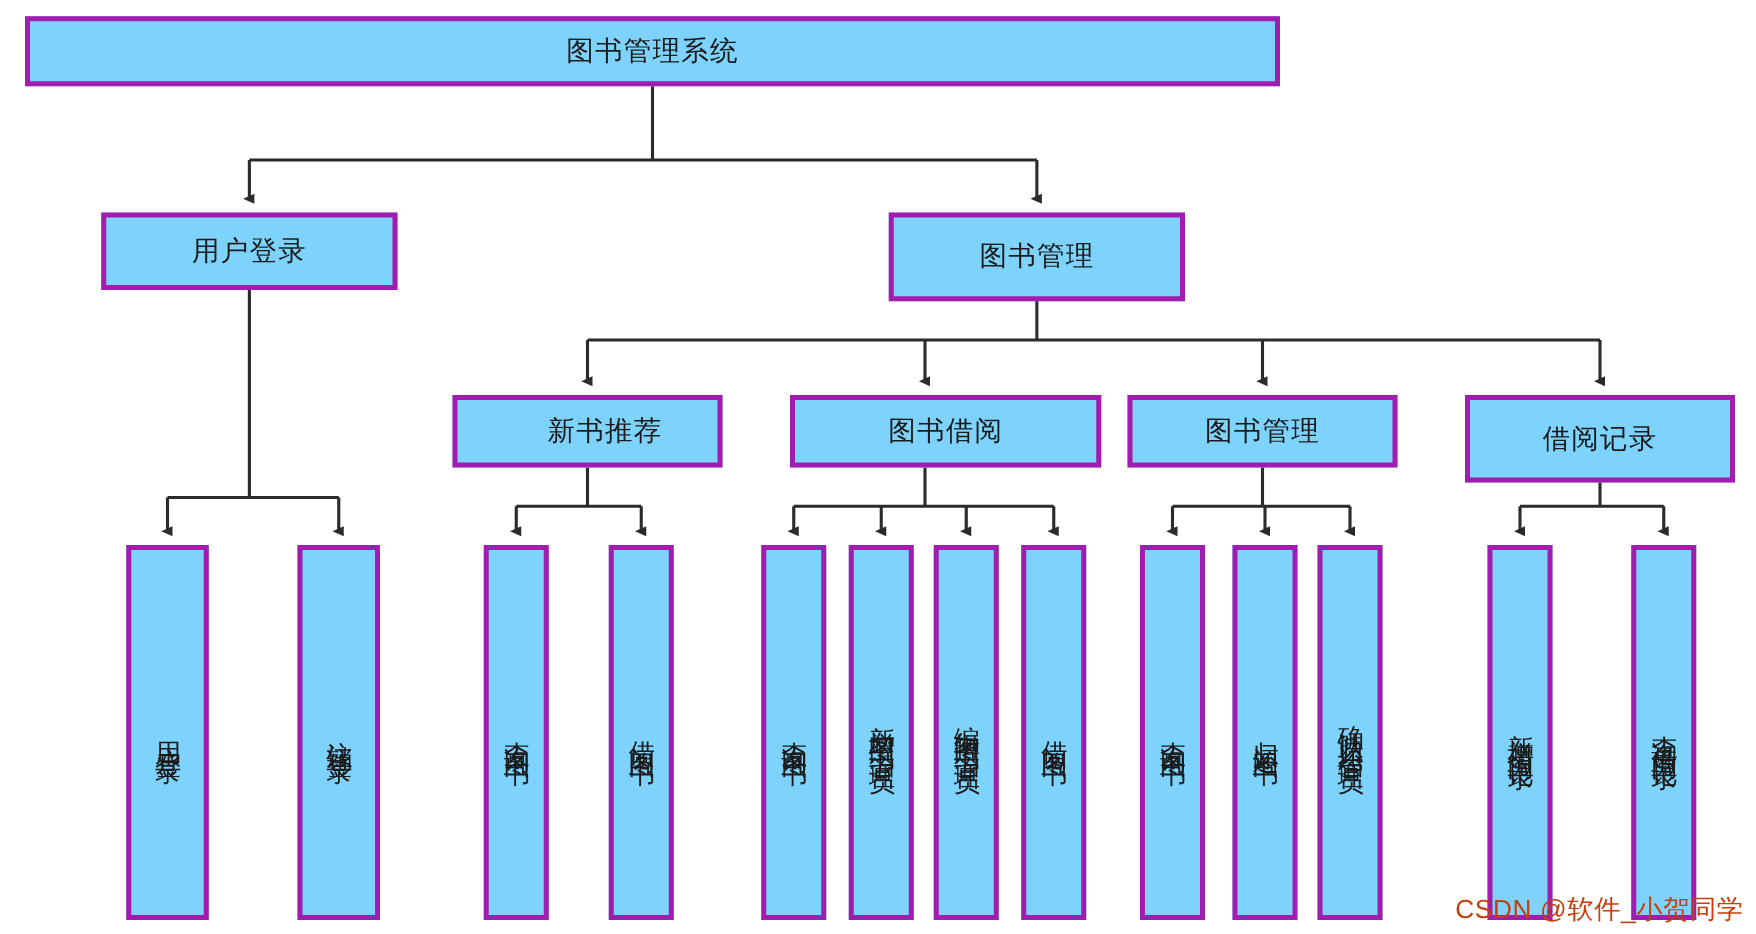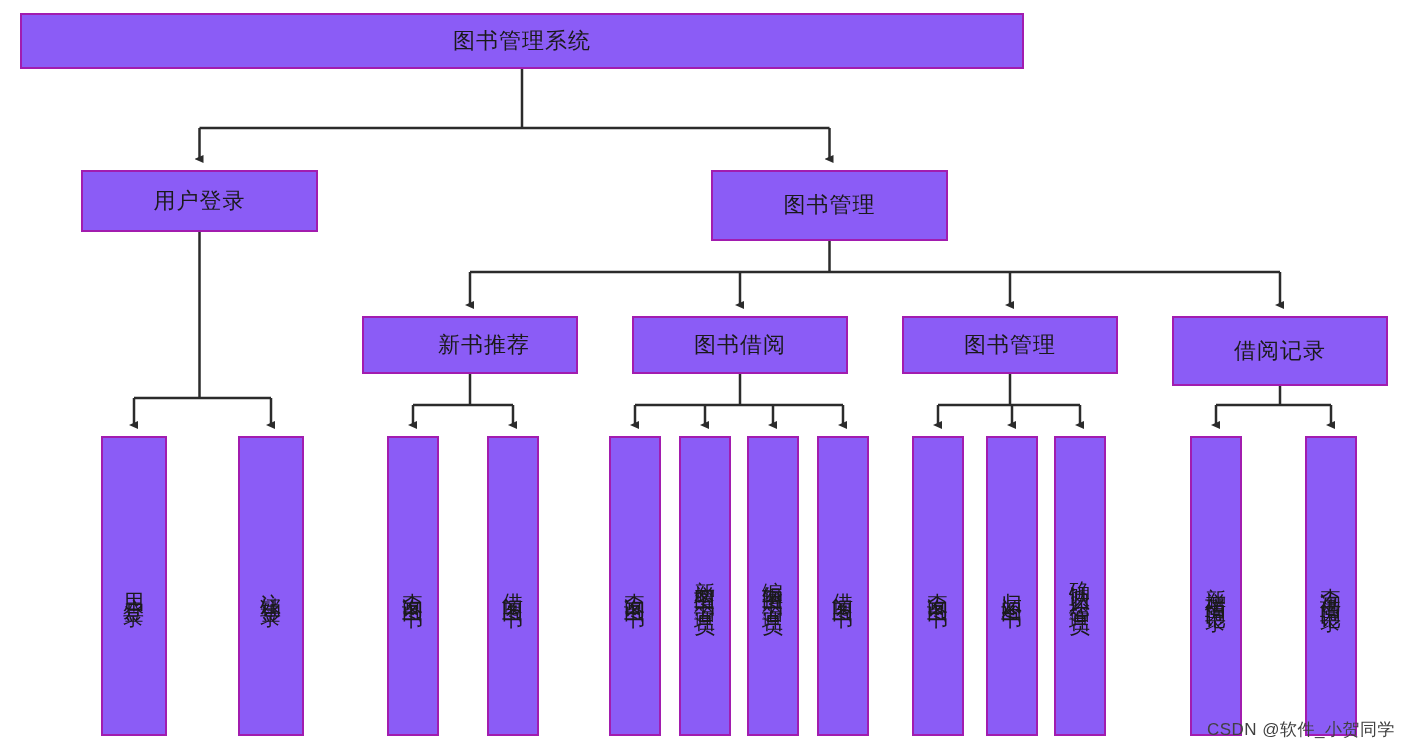--- a/index.html
+++ b/index.html
@@ -20,22 +20,22 @@
   #edges {
     position: absolute;
     left: 0;
     top: 0;
     width: 1405px;
     height: 747px;
   }
   .node {
     position: absolute;
     box-sizing: border-box;
-    background: #8b5cf6;
-    border: 2px solid #a21caf;
+    background: #7dd3fc;
+    border: 4px solid #a21caf;
     display: flex;
     align-items: center;
     justify-content: center;
     color: #1a1a1a;
   }
   .node-h {
     font-size: 22px;
     letter-spacing: 1px;
     line-height: 1.1;
     white-space: nowrap;
@@ -50,22 +50,22 @@
     font-size: 21px;
     letter-spacing: 5px;
     line-height: 1.0;
     padding: 6px 0;
     white-space: nowrap;
   }
   .watermark {
     position: absolute;
     right: 10px;
     bottom: 6px;
-    font-size: 17px;
-    color: #404040;
+    font-size: 21px;
+    color: #c2410c;
     letter-spacing: 0.5px;
     white-space: nowrap;
     pointer-events: none;
     text-align: center;
   }
 </style>
 </head>
 <body>
 
 <div id="canvas">
@@ -119,21 +119,21 @@
       </div>
       <div class="node node-h" style="left: 81px; top: 170px; width: 237px; height: 62px;">
         <span>用户登录</span>
       </div>
       <div class="node node-h" style="left: 711px; top: 170px; width: 237px; height: 71px;">
         <span>图书管理</span>
       </div>
       <div class="node node-h" style="left: 362px; top: 316px; width: 216px; height: 58px; padding-left: 28px;">
         <span>新书推荐</span>
       </div>
-      <div class="node node-h" style="left: 632px; top: 316px; width: 216px; height: 58px;">
+      <div class="node node-h" style="left: 632px; top: 316px; width: 249px; height: 58px;">
         <span>图书借阅</span>
       </div>
       <div class="node node-h" style="left: 902px; top: 316px; width: 216px; height: 58px;">
         <span>图书管理</span>
       </div>
       <div class="node node-h" style="left: 1172px; top: 316px; width: 216px; height: 70px;">
         <span>借阅记录</span>
       </div>
       <div class="node node-v" style="left: 101px; top: 436px; width: 66px; height: 300px;">
         <span>用户登录</span>

